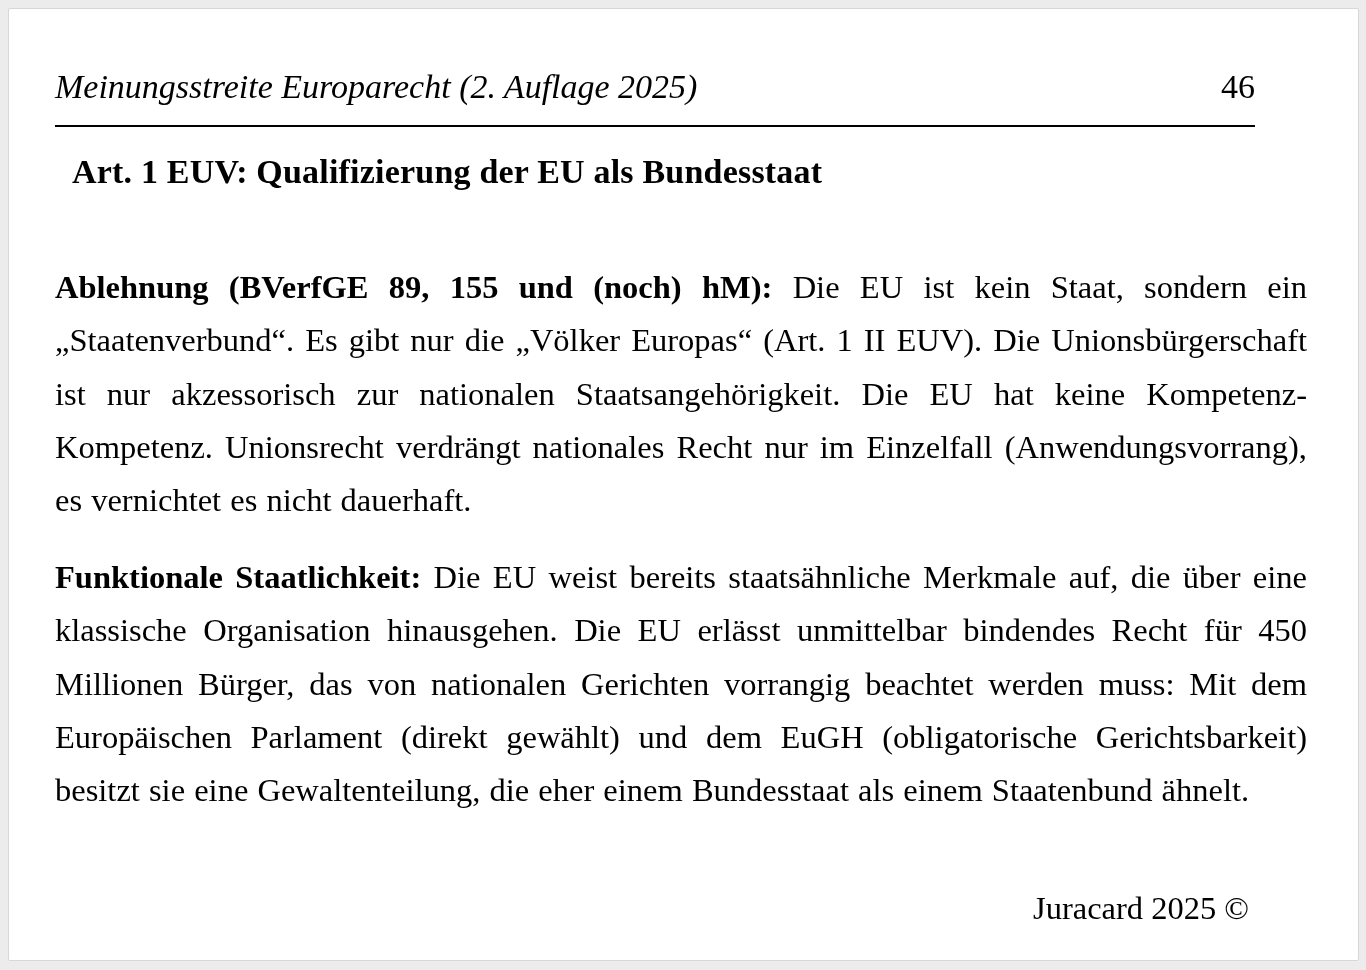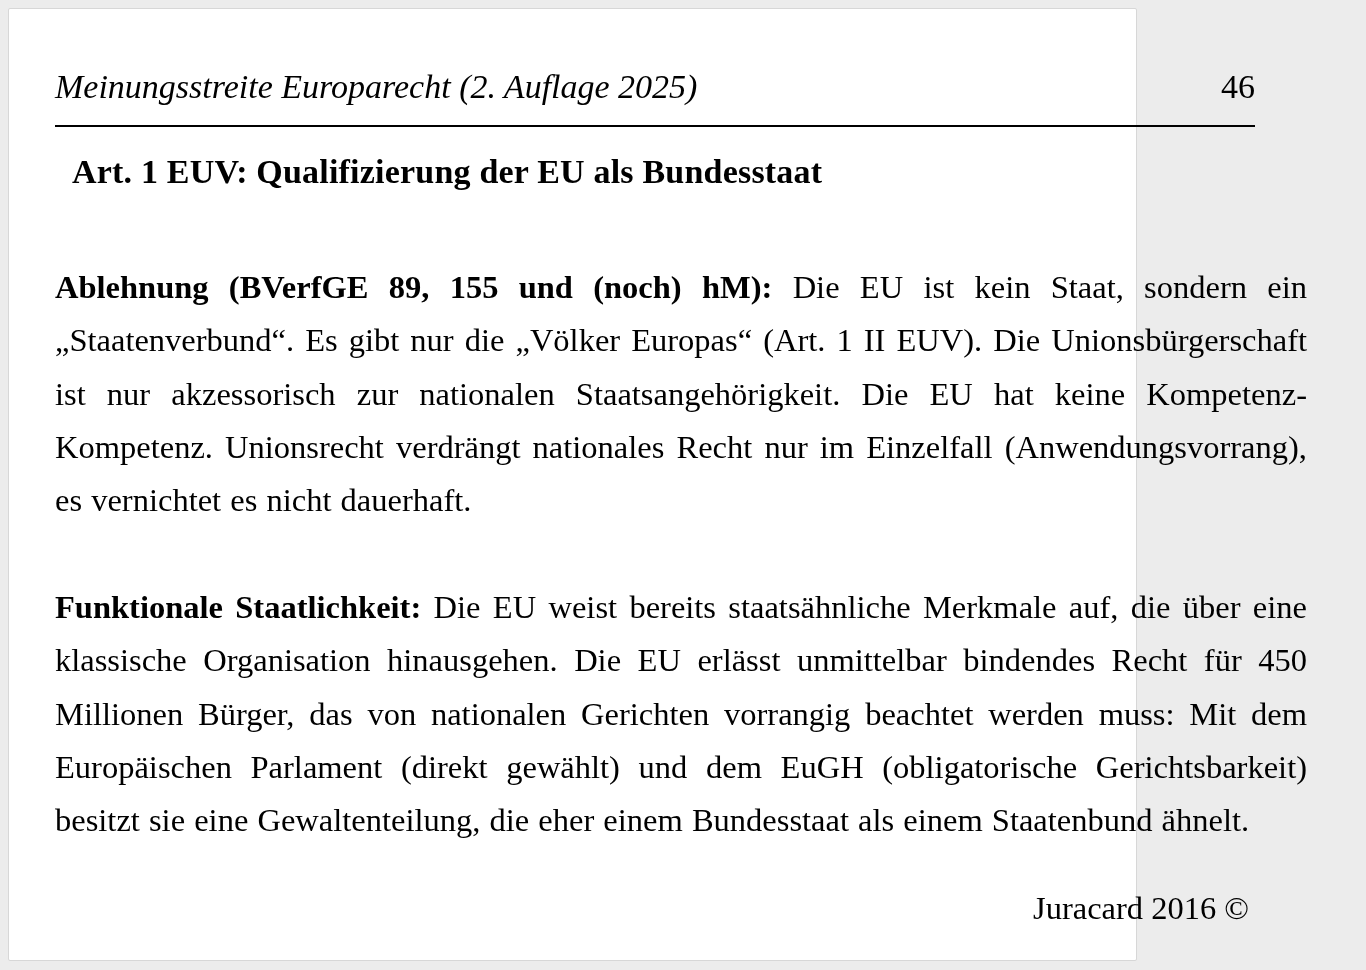--- a/index.html
+++ b/index.html
@@ -12,21 +12,21 @@
     position: relative;
     background: #ececec;
     color: #000;
     font-family: "Liberation Serif", "DejaVu Serif", serif;
     overflow: hidden;
   }
   .card {
     position: absolute;
     left: 8px;
     top: 8px;
-    width: 1129px;
+    width: 1351px;
     height: 953px;
     box-sizing: border-box;
     background: #ffffff;
     border: 1px solid #d7d7d7;
     border-radius: 2px;
   }
   .header-row {
     position: absolute;
     left: 46px;
     top: 58px;
@@ -64,21 +64,21 @@
     position: absolute;
     left: 46px;
     width: 1252px;
     margin: 0;
     text-align: justify;
     font-size: 32.5px;
     line-height: 53.3px;
     word-spacing: 1px;
   }
   .p1 { top: 252px; }
-  .p2 { top: 572px; }
+  .p2 { top: 542px; }
   .lead {
     font-weight: bold;
   }
   .doc-footer {
     position: absolute;
     left: 46px;
     top: 880px;
     width: 1194px;
     margin: 0;
     text-align: right;
@@ -97,15 +97,15 @@
   </div>
 
   <div class="header-rule"></div>
 
   <h1 class="doc-heading">Art. 1 EUV: Qualifizierung der EU als Bundesstaat</h1>
 
   <p class="doc-paragraph p1"><span class="lead">Ablehnung (BVerfGE 89, 155 und (noch) hM):</span><span> Die EU ist kein Staat, sondern ein „Staatenverbund“. Es gibt nur die „Völker Europas“ (Art. 1 II EUV). Die Unionsbürgerschaft ist nur akzessorisch zur nationalen Staatsangehörigkeit. Die EU hat keine Kompetenz-Kompetenz. Unionsrecht verdrängt nationales Recht nur im Einzelfall (Anwendungsvorrang), es vernichtet es nicht dauerhaft.</span></p>
 
   <p class="doc-paragraph p2"><span class="lead">Funktionale Staatlichkeit:</span><span> Die EU weist bereits staatsähnliche Merkmale auf, die über eine klassische Organisation hinausgehen. Die EU erlässt unmittelbar bindendes Recht für 450 Millionen Bürger, das von nationalen Gerichten vorrangig beachtet werden muss: Mit dem Europäischen Parlament (direkt gewählt) und dem EuGH (obligatorische Gerichtsbarkeit) besitzt sie eine Gewaltenteilung, die eher einem Bundesstaat als einem Staatenbund ähnelt.</span></p>
 
-  <p class="doc-footer">Juracard 2016 ©</p>
+  <p class="doc-footer">Juracard 2025 ©</p>
 
 </div>
 
 </body></html>

